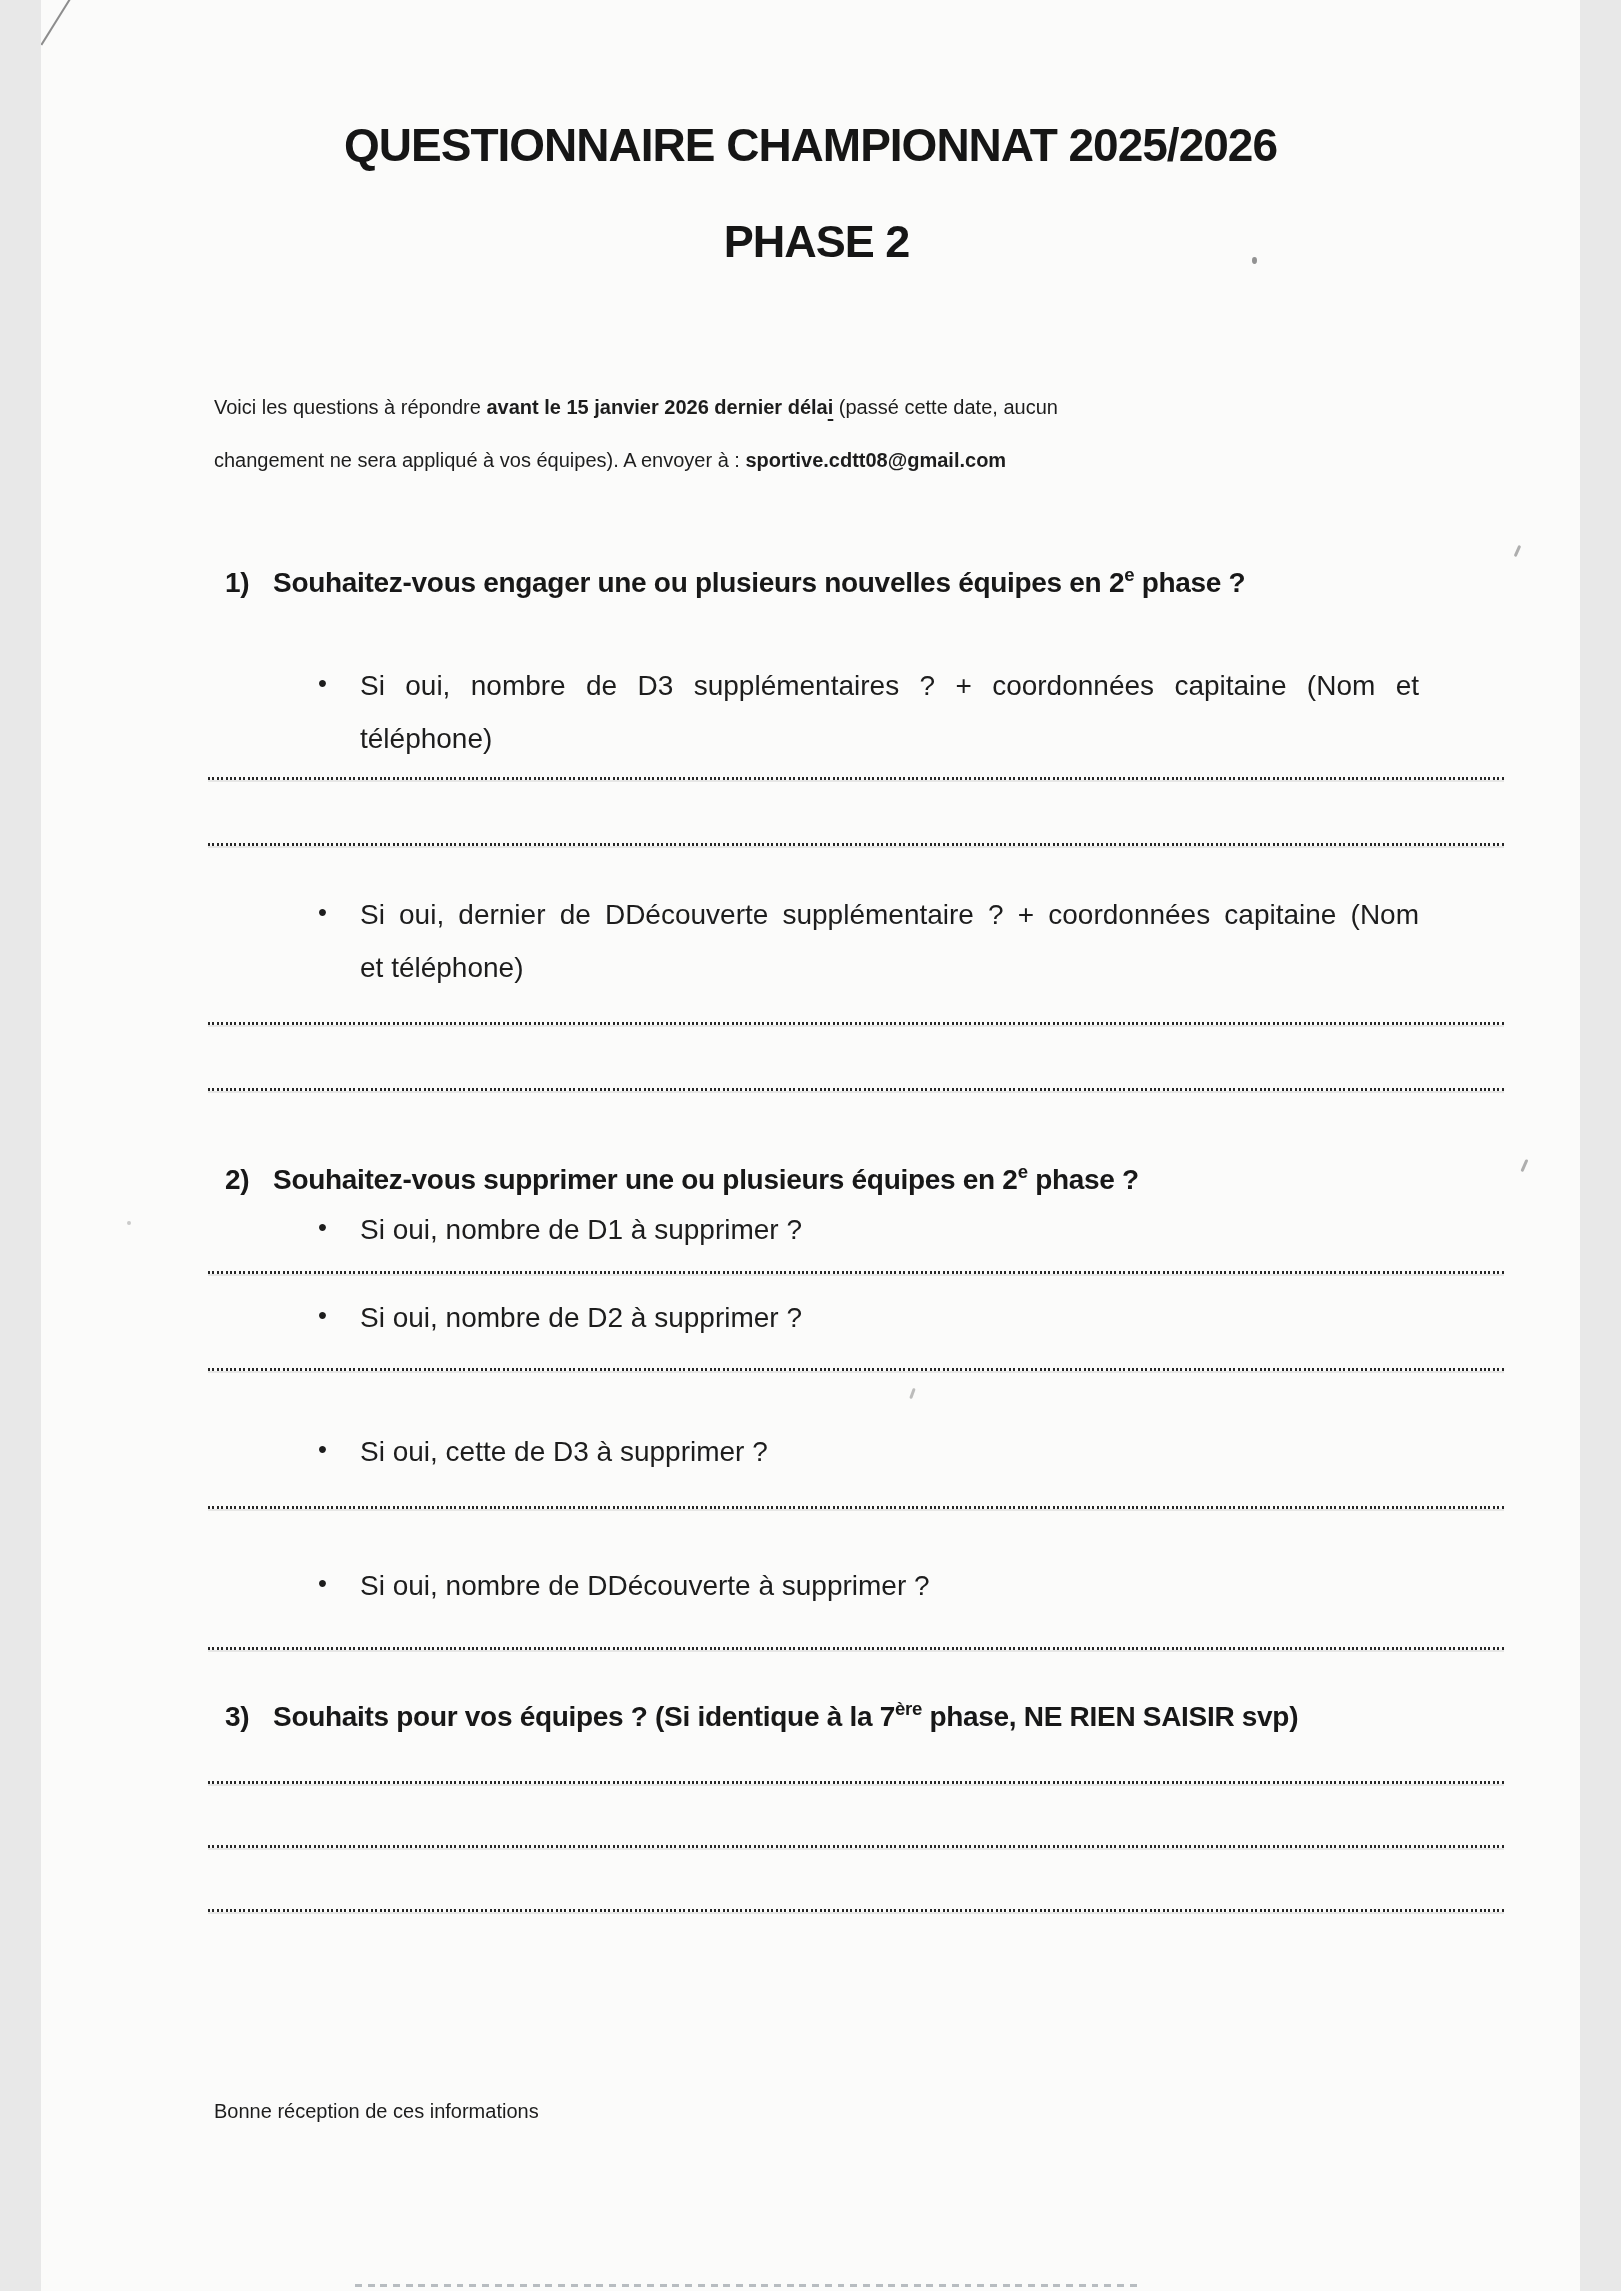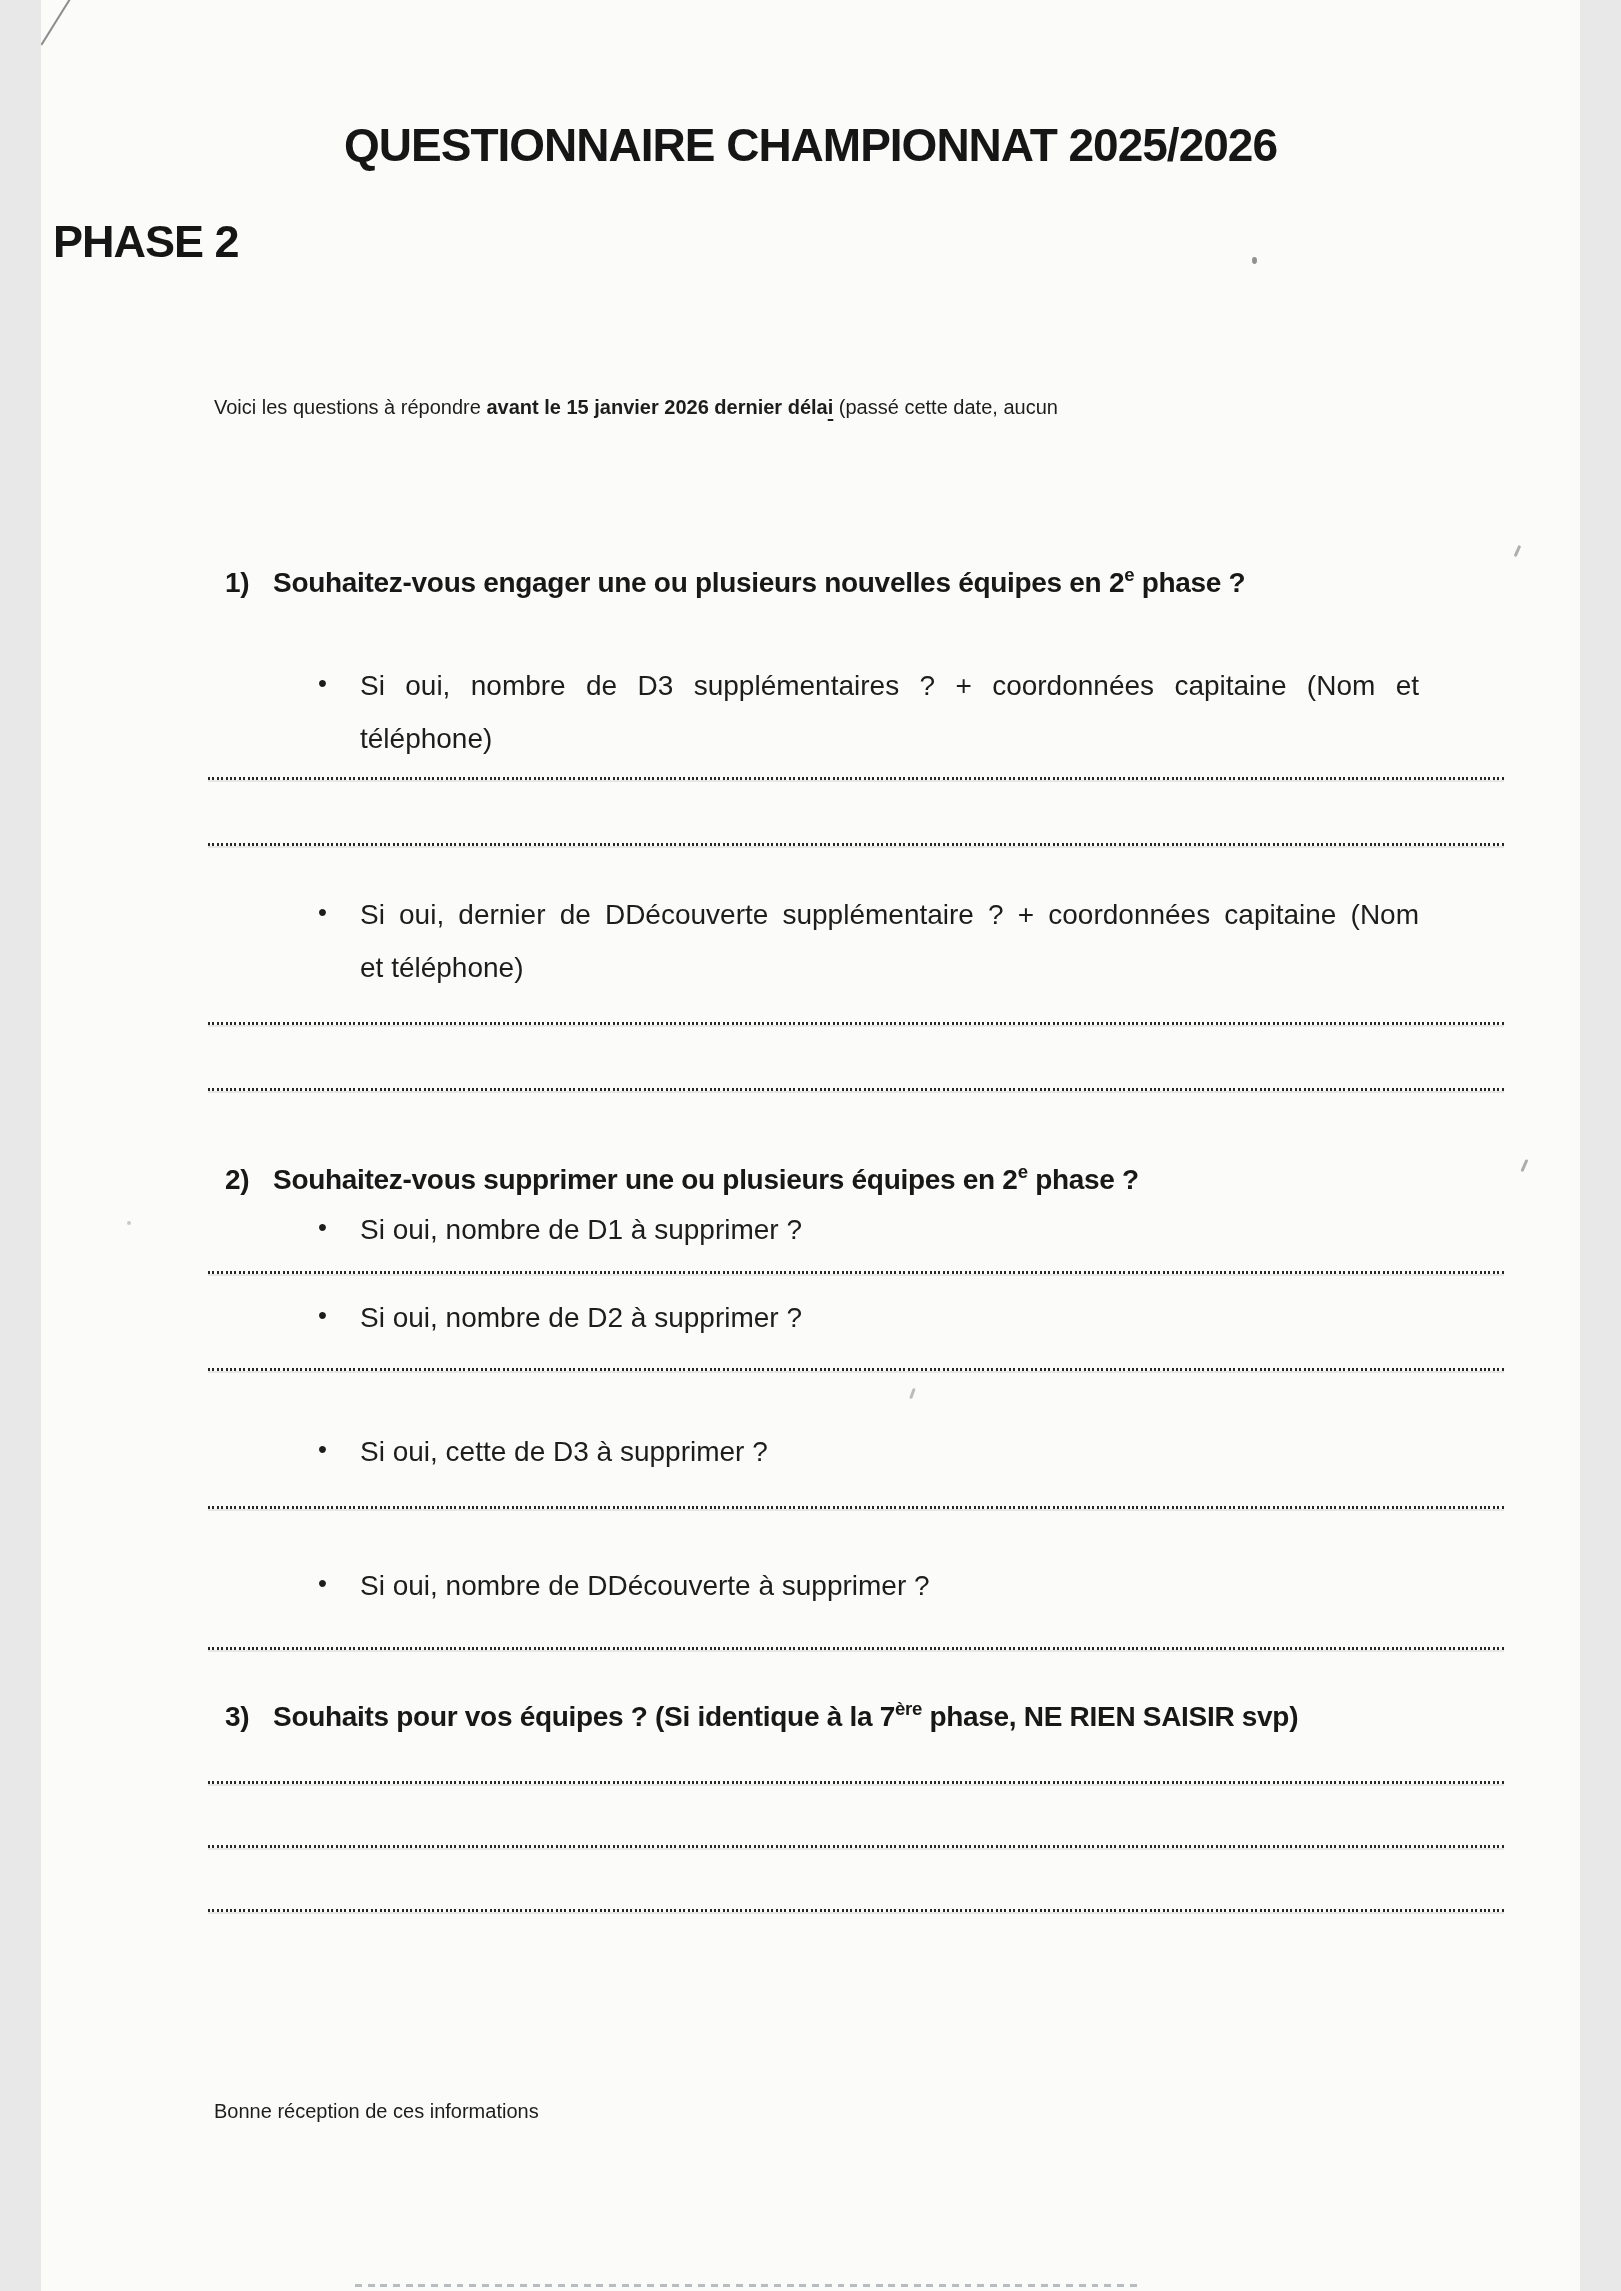--- a/index.html
+++ b/index.html
@@ -23,21 +23,21 @@
     font-size: 46px;
     font-weight: 700;
     letter-spacing: -1px;
     line-height: 55px;
     color: #161616;
   }
   .doc-subtitle {
     position: absolute;
     top: 214px; left: 0; right: 0;
     margin: 0;
-    text-align: left;
+    text-align: center;
     font-size: 45px;
     font-weight: 700;
     letter-spacing: -1px;
     line-height: 55px;
     color: #161616;
     padding-left: 12px;
   }
   .textline {
     position: absolute;
     left: 173px;
@@ -137,20 +137,21 @@
   <div class="speck s2"></div>
   <div class="speck s3"></div>
   <div class="speck s4"></div>
   <div class="speck s5"></div>
   <div class="bottom-noise"></div>
 
   <h1 class="doc-title">QUESTIONNAIRE CHAMPIONNAT 2025/2026</h1>
   <h2 class="doc-subtitle">PHASE 2</h2>
 
   <div class="textline" style="top:386px"><span>Voici les questions à répondre </span><span class="b">avant le 15 janvier 2026 dernier déla</span><span class="b u">i</span><span> (passé cette date, aucun</span></div>
+  <div class="textline" style="top:439px"><span>changement ne sera appliqué à vos équipes). A envoyer à : </span><span class="b">sportive.cdtt08@gmail.com</span></div>
 
   <div class="qtitle" style="top:561px"><span class="qnum">1)</span><span>Souhaitez-vous engager une ou plusieurs nouvelles équipes en 2</span><sup class="sup">e</sup><span> phase ?</span></div>
 
   <div class="bullet two" style="top:659px">
     <span class="dot">•</span>
     <div class="btext">
       <div class="jline">Si oui, nombre de D3 supplémentaires ? + coordonnées capitaine (Nom et</div>
       <div>téléphone)</div>
     </div>
   </div>

